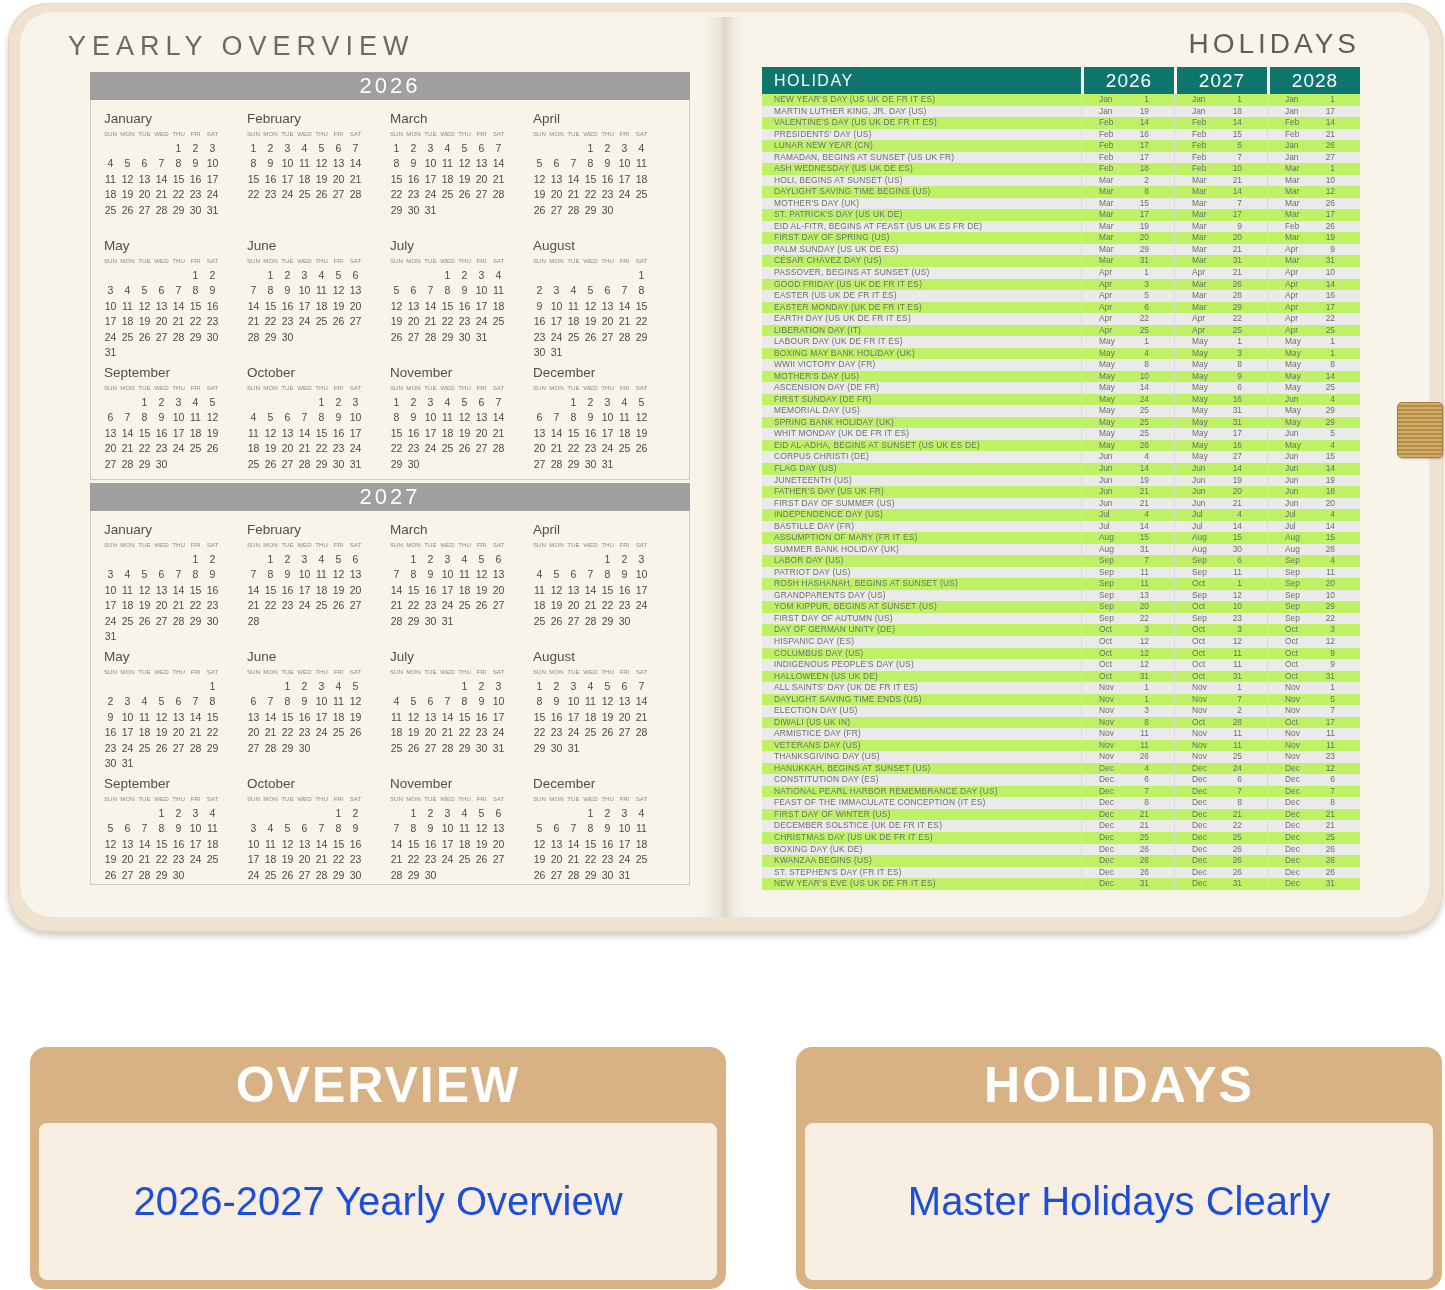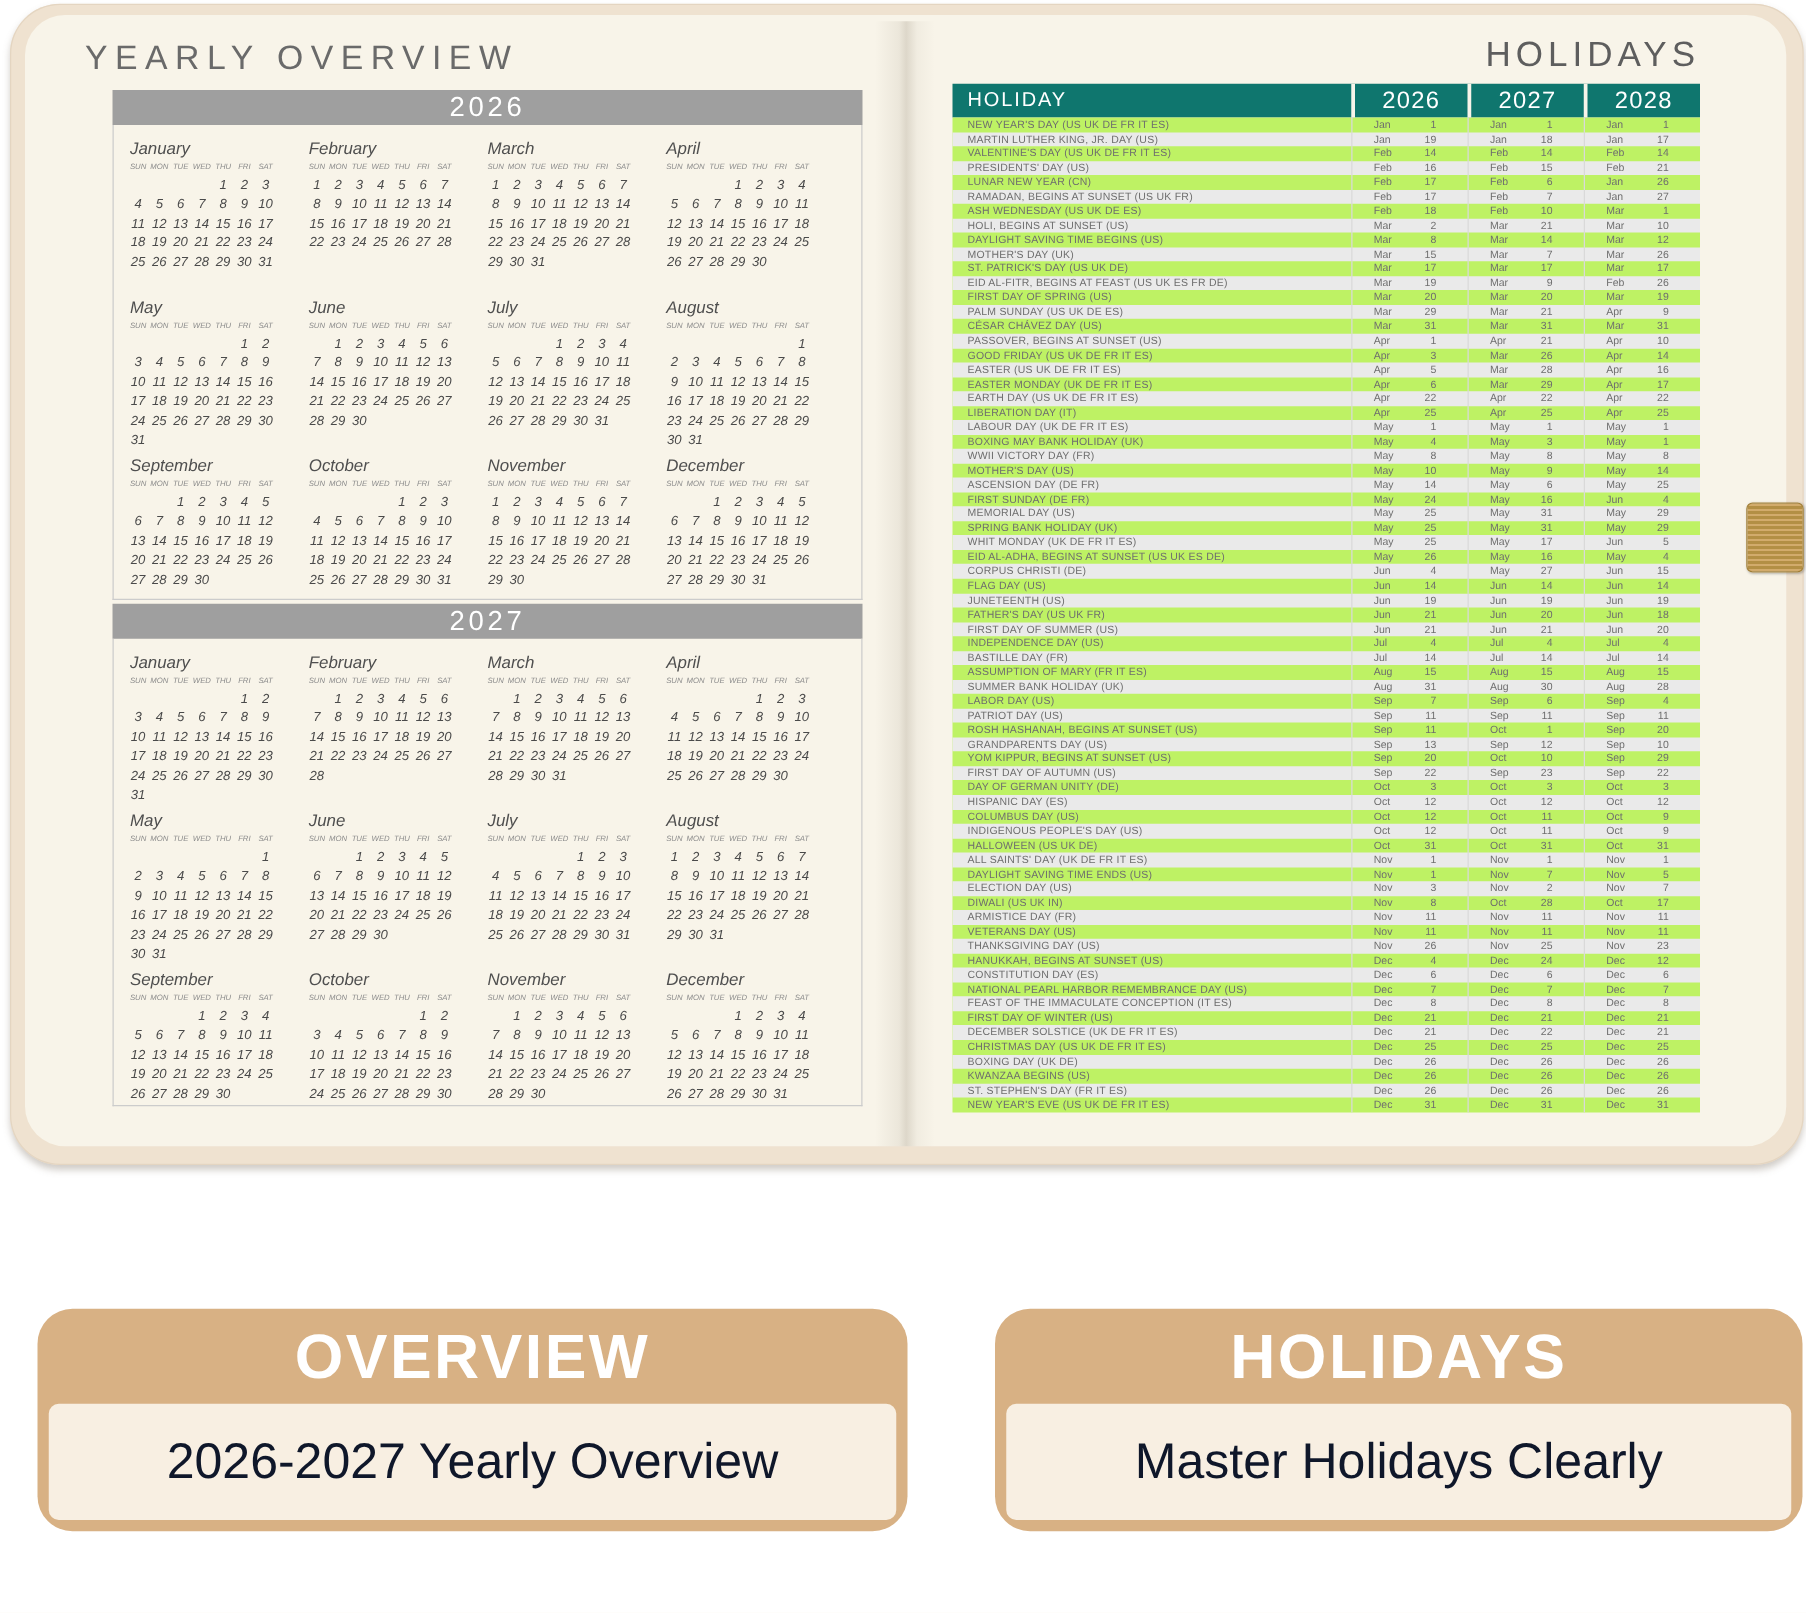--- a/index.html
+++ b/index.html
@@ -37,21 +37,21 @@
   .year-band {
     position:absolute; left:90px; width:600px; height:28px; background:#9f9f9f;
     color:#ffffff; text-align:center; line-height:28px; font-size:22px;
     letter-spacing:3px;
   }
   .band-2026 { top:72px; }
   .band-2027 { top:483px; }
   .months-box {
     position:absolute; left:90px; width:600px; border:1px solid #cccccc; border-top:none;
     overflow:hidden; padding:11px 0 0 11px;
-    display:grid; grid-template-columns:repeat(4,143px); grid-auto-rows:127px;font-style:italic;
+    display:grid; grid-template-columns:repeat(4,143px); grid-auto-rows:127px;
   }
   .box-2026 { top:100px; height:380px; }
   .box-2027 { top:511px; height:374px; }
   .month-cal { width:122px; }
   .month-name { font-size:13.5px; color:#4f4f4f; height:19px; padding-left:2px; }
   .wk-row { display:flex; height:9px; margin-bottom:2px; }
   .wk { width:17px; font-size:6.2px; color:#8b8b8b; text-align:center; }
   .day-grid { display:grid; grid-template-columns:repeat(7,17px); }
   .day { height:15.4px; line-height:15.4px; font-size:10.5px; text-align:center; color:#4a4a4a; }
   
@@ -68,33 +68,33 @@
   .hrow { display:flex; height:11.54px; align-items:stretch; }
   .hrow:nth-child(even) { background:#eaeaea; }
   .hname { flex:1 1 auto; padding-left:12px; font-size:8.4px; line-height:11.54px;
     color:#6e6e6e; letter-spacing:.2px; white-space:nowrap; overflow:hidden; }
   .hdate { flex:0 0 93px; display:flex; border-left:1px solid #d9d9d9;
     font-size:8.4px; line-height:11.54px; color:#6e6e6e; padding-left:17px; }
   .hmon { width:32px; }
   .hday { width:18px; text-align:right; }
   
   .callout {
-    position:absolute; top:1047px; height:178px; background:#d8b184; border-radius:28px;
+    position:absolute; top:1047px; height:242px; background:#d8b184; border-radius:16px;
   }
   .callout-left { left:30px; width:696px; }
   .callout-right { left:796px; width:646px; }
   .callout-title {
     height:76px; display:flex; align-items:center; justify-content:center;
     color:#ffffff; font-size:50px; font-weight:bold; letter-spacing:2px;
   }
   .callout-panel {
     position:absolute; left:9px; right:9px; top:76px; bottom:9px;
     background:#f8efe2; border-radius:8px;
     display:flex; align-items:center; justify-content:center;
-    font-size:40px; color:#0f172a;
+    font-size:40px; color:#1d4ed8;
   }
 </style>
 </head>
 <body>
 
 <div class="stage">
 
   <div class="notebook">
     <div class="page"></div>
     <div class="gutter"></div>

